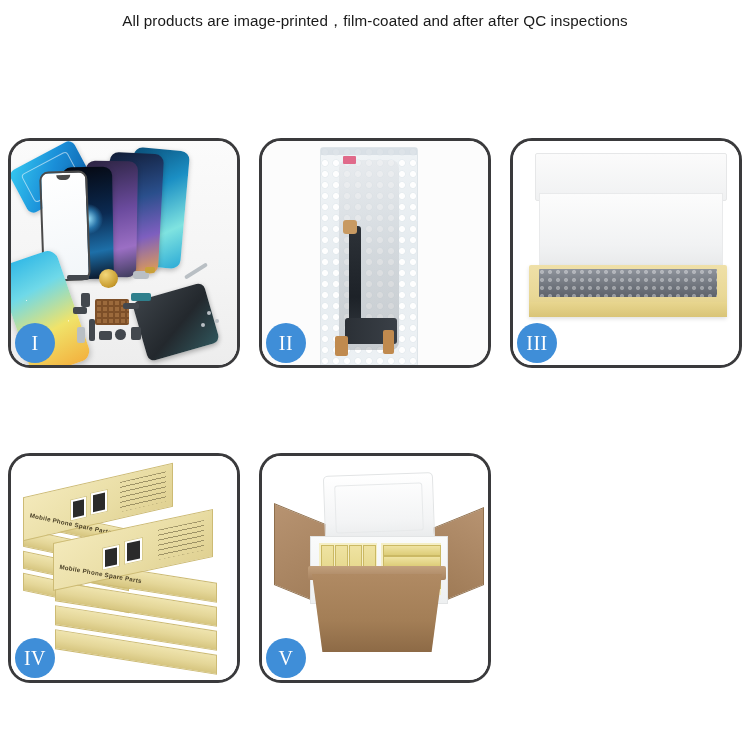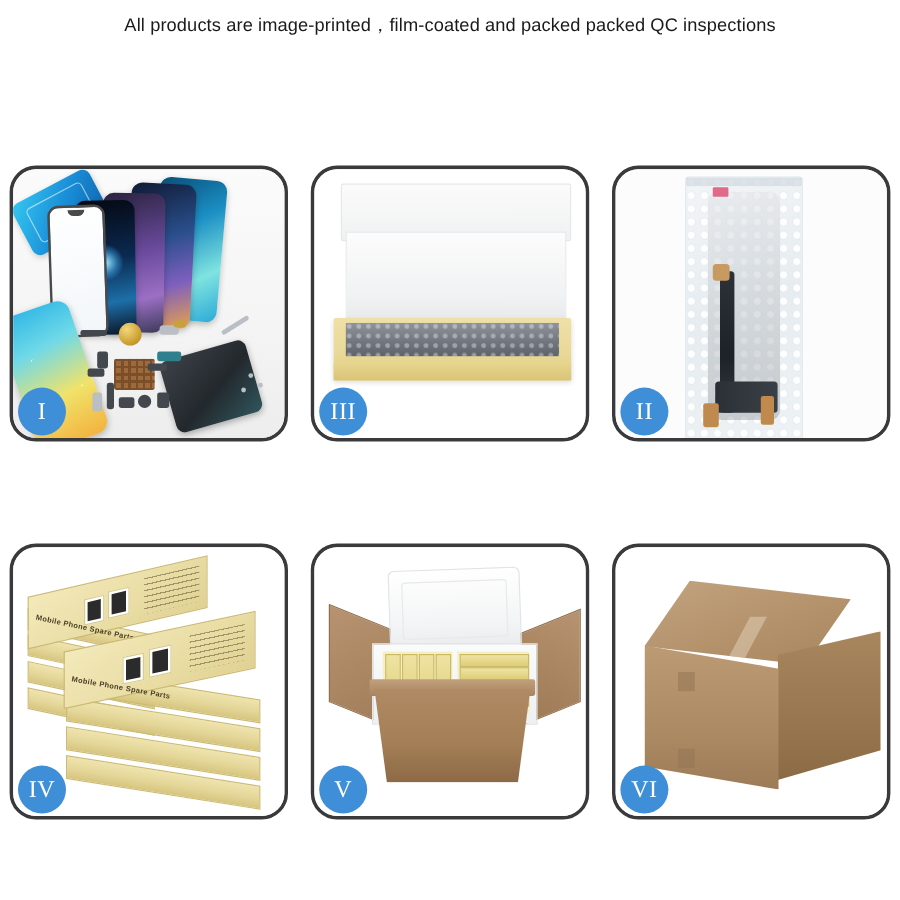--- a/index.html
+++ b/index.html
@@ -210,21 +210,21 @@
   .tapeTop { position: absolute; left: 70px; top: 30px; width: 14px; height: 68px;
         background: rgba(222,205,180,.55); transform: skewX(-28deg) rotate(0deg); }
   .tabTop { position: absolute; background: rgba(150,118,84,.55); }
 </style>
 </head>
 <body>
 
 <div class="page">
 
   <div class="header">
-    <p class="subtitle">All products are image-printed，film-coated and packed packed QC inspections</p>
+    <p class="subtitle">All products are image-printed，film-coated and after after QC inspections</p>
   </div>
 
   <div class="grid">
 
     <div class="card">
       <div class="photo sc1">
         <div class="film"></div>
         <div class="ph ph-a"></div>
         <div class="ph ph-b"></div>
         <div class="ph ph-c"></div>
@@ -248,44 +248,44 @@
         <div class="pt" style="left:78px;top:178px;width:6px;height:22px;"></div>
         <div class="pt light" style="left:196px;top:170px;width:4px;height:4px;border-radius:50%;"></div>
         <div class="pt light" style="left:204px;top:178px;width:4px;height:4px;border-radius:50%;"></div>
         <div class="pt light" style="left:190px;top:182px;width:4px;height:4px;border-radius:50%;"></div>
         <div class="pt light" style="left:172px;top:128px;width:26px;height:4px;transform:rotate(-32deg);"></div>
       </div>
       <div class="badge">I</div>
     </div>
 
     <div class="card">
-      <div class="photo sc3">
-        <div class="boxlid"></div>
-        <div class="foamsheet"></div>
-        <div class="traybody">
-          <div class="trayinner"></div>
-          <div class="trayrim"></div>
-        </div>
-      </div>
-      <div class="badge">III</div>
-    </div>
-
-    <div class="card">
       <div class="photo sc2">
         <div class="bubblebag">
           <div class="bagseal"></div>
           <div class="screenpart"></div>
           <div class="pinklabel"></div>
           <div class="flexcable"></div>
           <div class="tan1"></div>
           <div class="tan2"></div>
           <div class="tan3"></div>
         </div>
       </div>
       <div class="badge">II</div>
+    </div>
+
+    <div class="card">
+      <div class="photo sc3">
+        <div class="boxlid"></div>
+        <div class="foamsheet"></div>
+        <div class="traybody">
+          <div class="trayinner"></div>
+          <div class="trayrim"></div>
+        </div>
+      </div>
+      <div class="badge">III</div>
     </div>
 
     <div class="card">
       <div class="photo sc4">
         <div class="stack">
 
           <div class="bx" style="left:4px;top:44px;width:104px;height:16px;transform:skewY(12deg);"></div>
           <div class="bx" style="left:4px;top:66px;width:104px;height:16px;transform:skewY(12deg);"></div>
           <div class="bx" style="left:4px;top:88px;width:104px;height:16px;transform:skewY(12deg);"></div>
           <div class="bx" style="left:4px;top:110px;width:104px;height:16px;transform:skewY(12deg);"></div>
@@ -339,28 +339,15 @@
             <div class="ybox" style="left:2px;top:24px;width:56px;height:9px;"></div>
             <div class="ybox" style="left:2px;top:35px;width:56px;height:9px;"></div>
           </div>
         </div>
         <div class="cartonlip"></div>
         <div class="cartonbody"></div>
       </div>
       <div class="badge">V</div>
     </div>
 
-    <div class="card">
-      <div class="photo sc6">
-        <div class="ctTop">
-          <div class="tapeTop"></div>
-        </div>
-        <div class="ctSide"></div>
-        <div class="ctFront">
-          <div class="tabTop" style="left:28px;top:22px;width:14px;height:16px;"></div>
-          <div class="tabTop" style="left:28px;top:86px;width:14px;height:16px;"></div>
-        </div>
-      </div>
-      <div class="badge">VI</div>
-    </div>
 
   </div>
 </div>
 
 </body></html>

